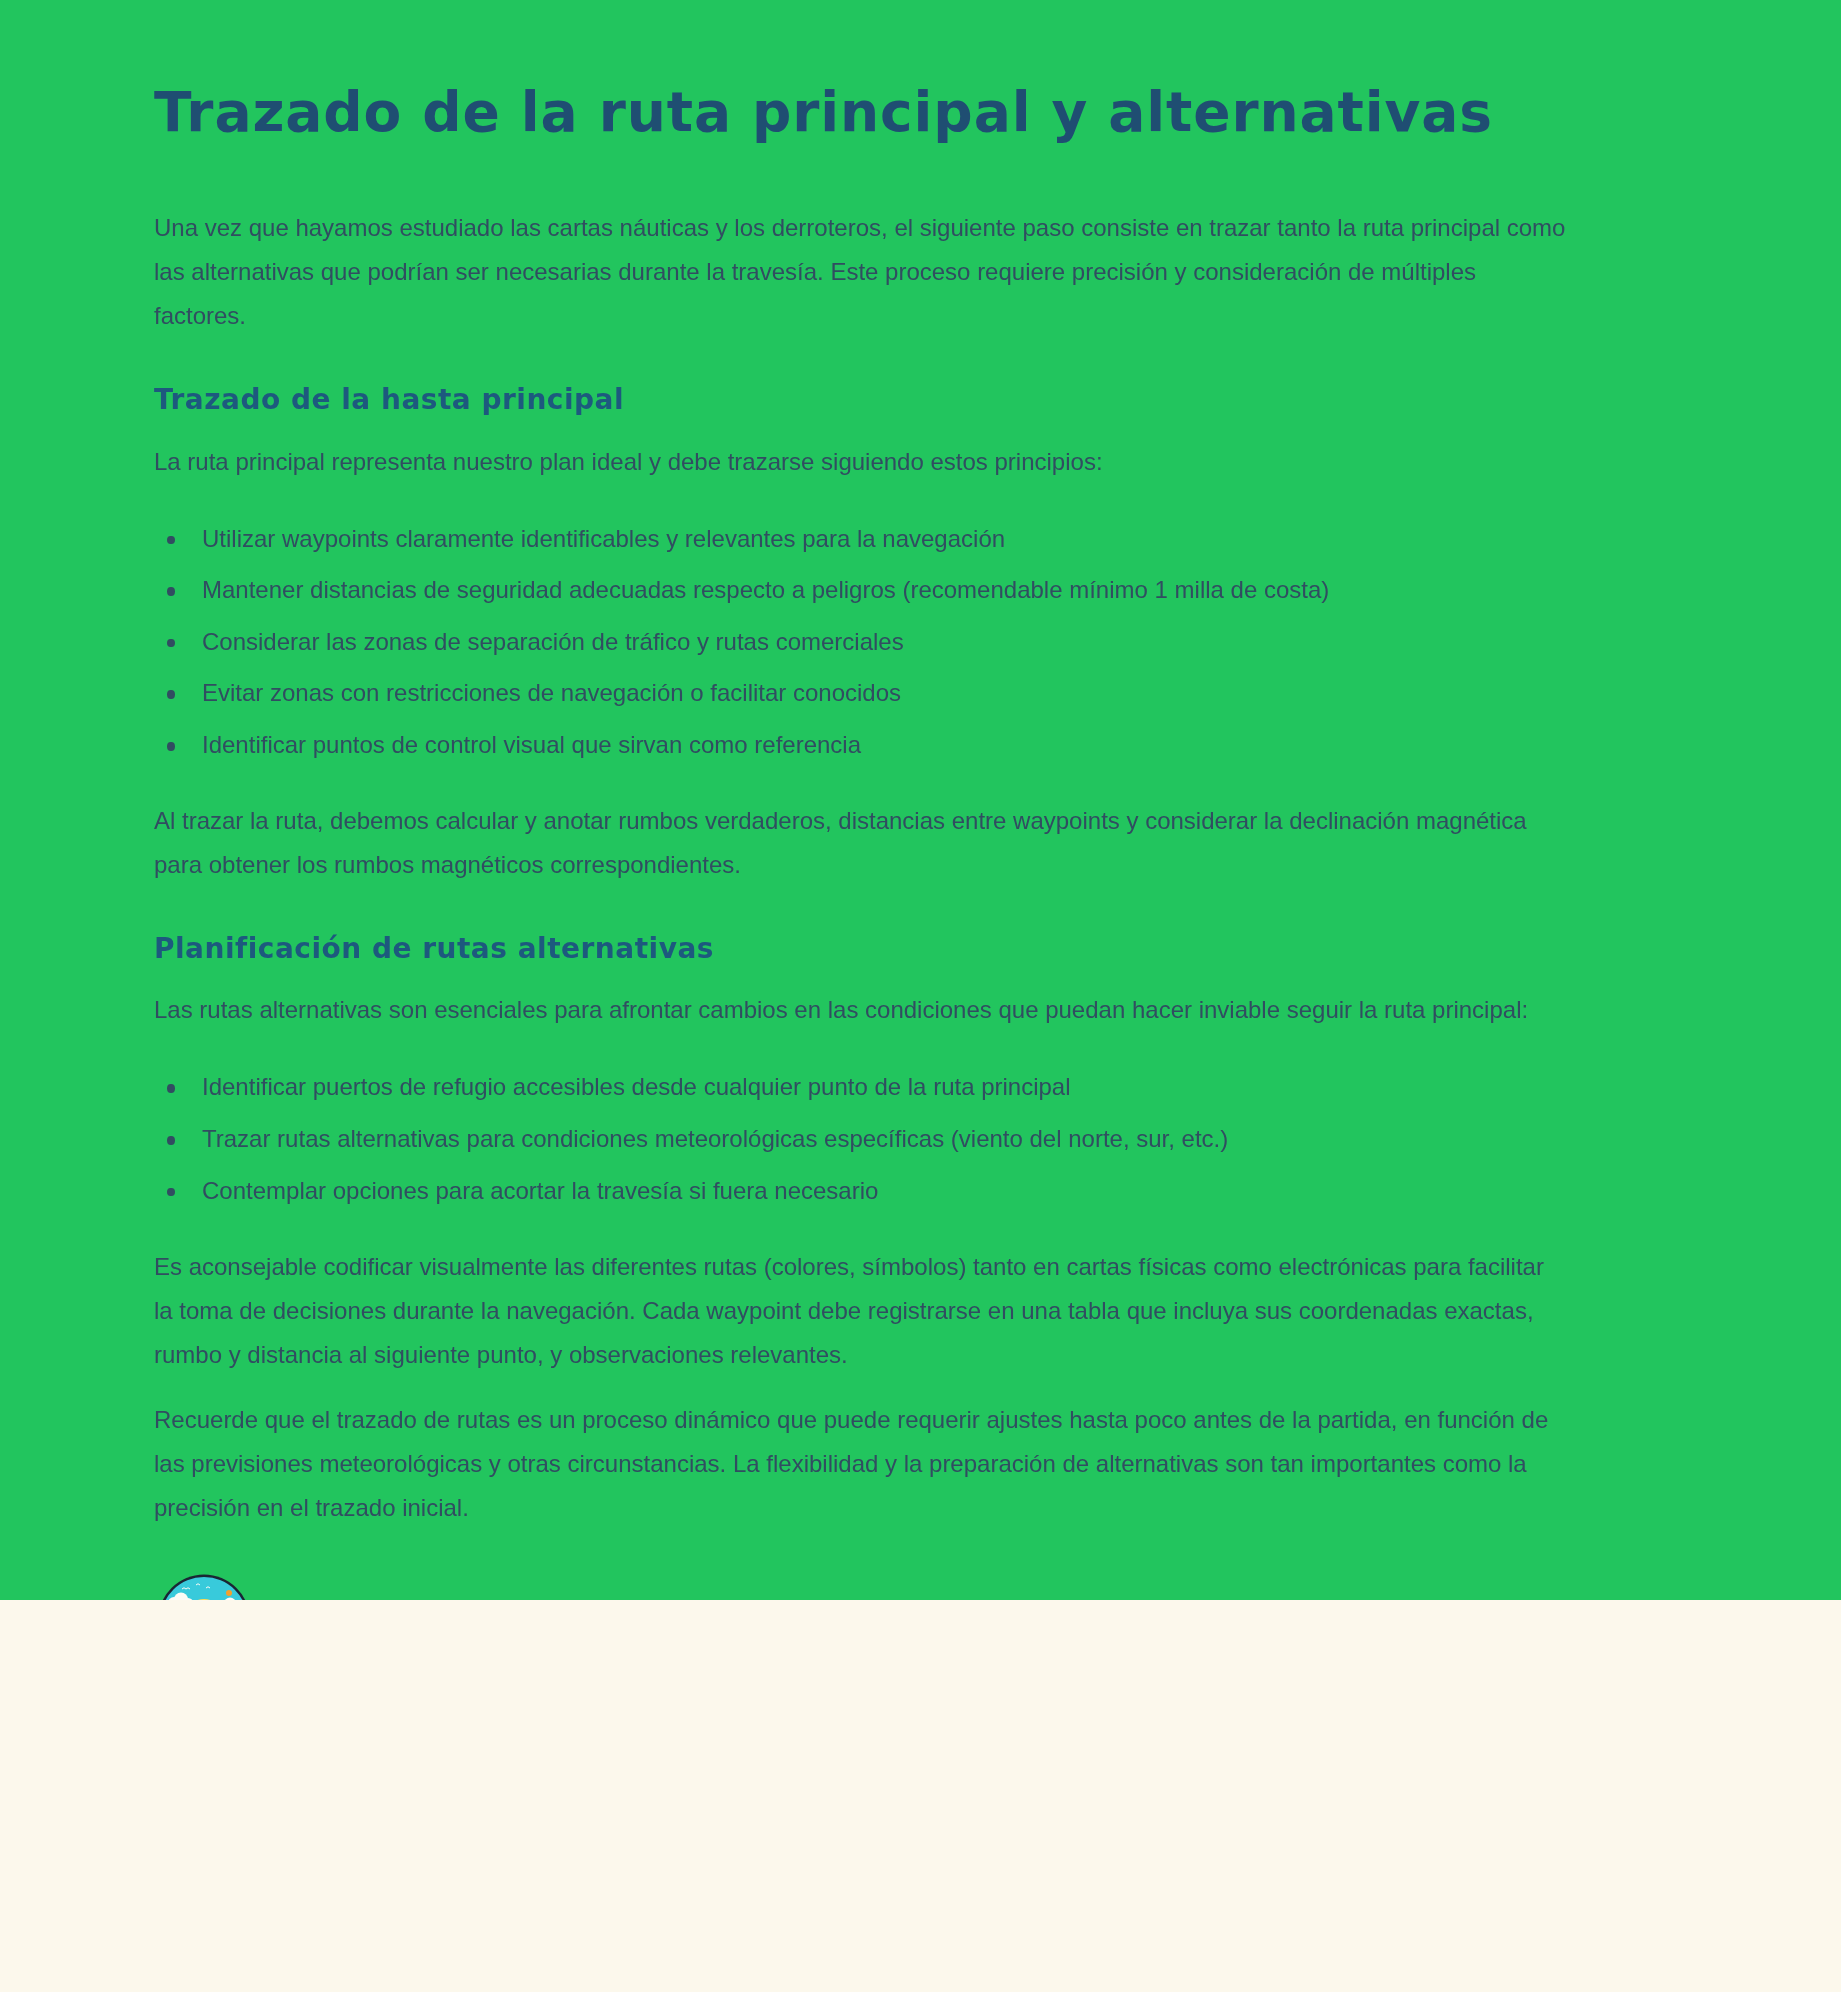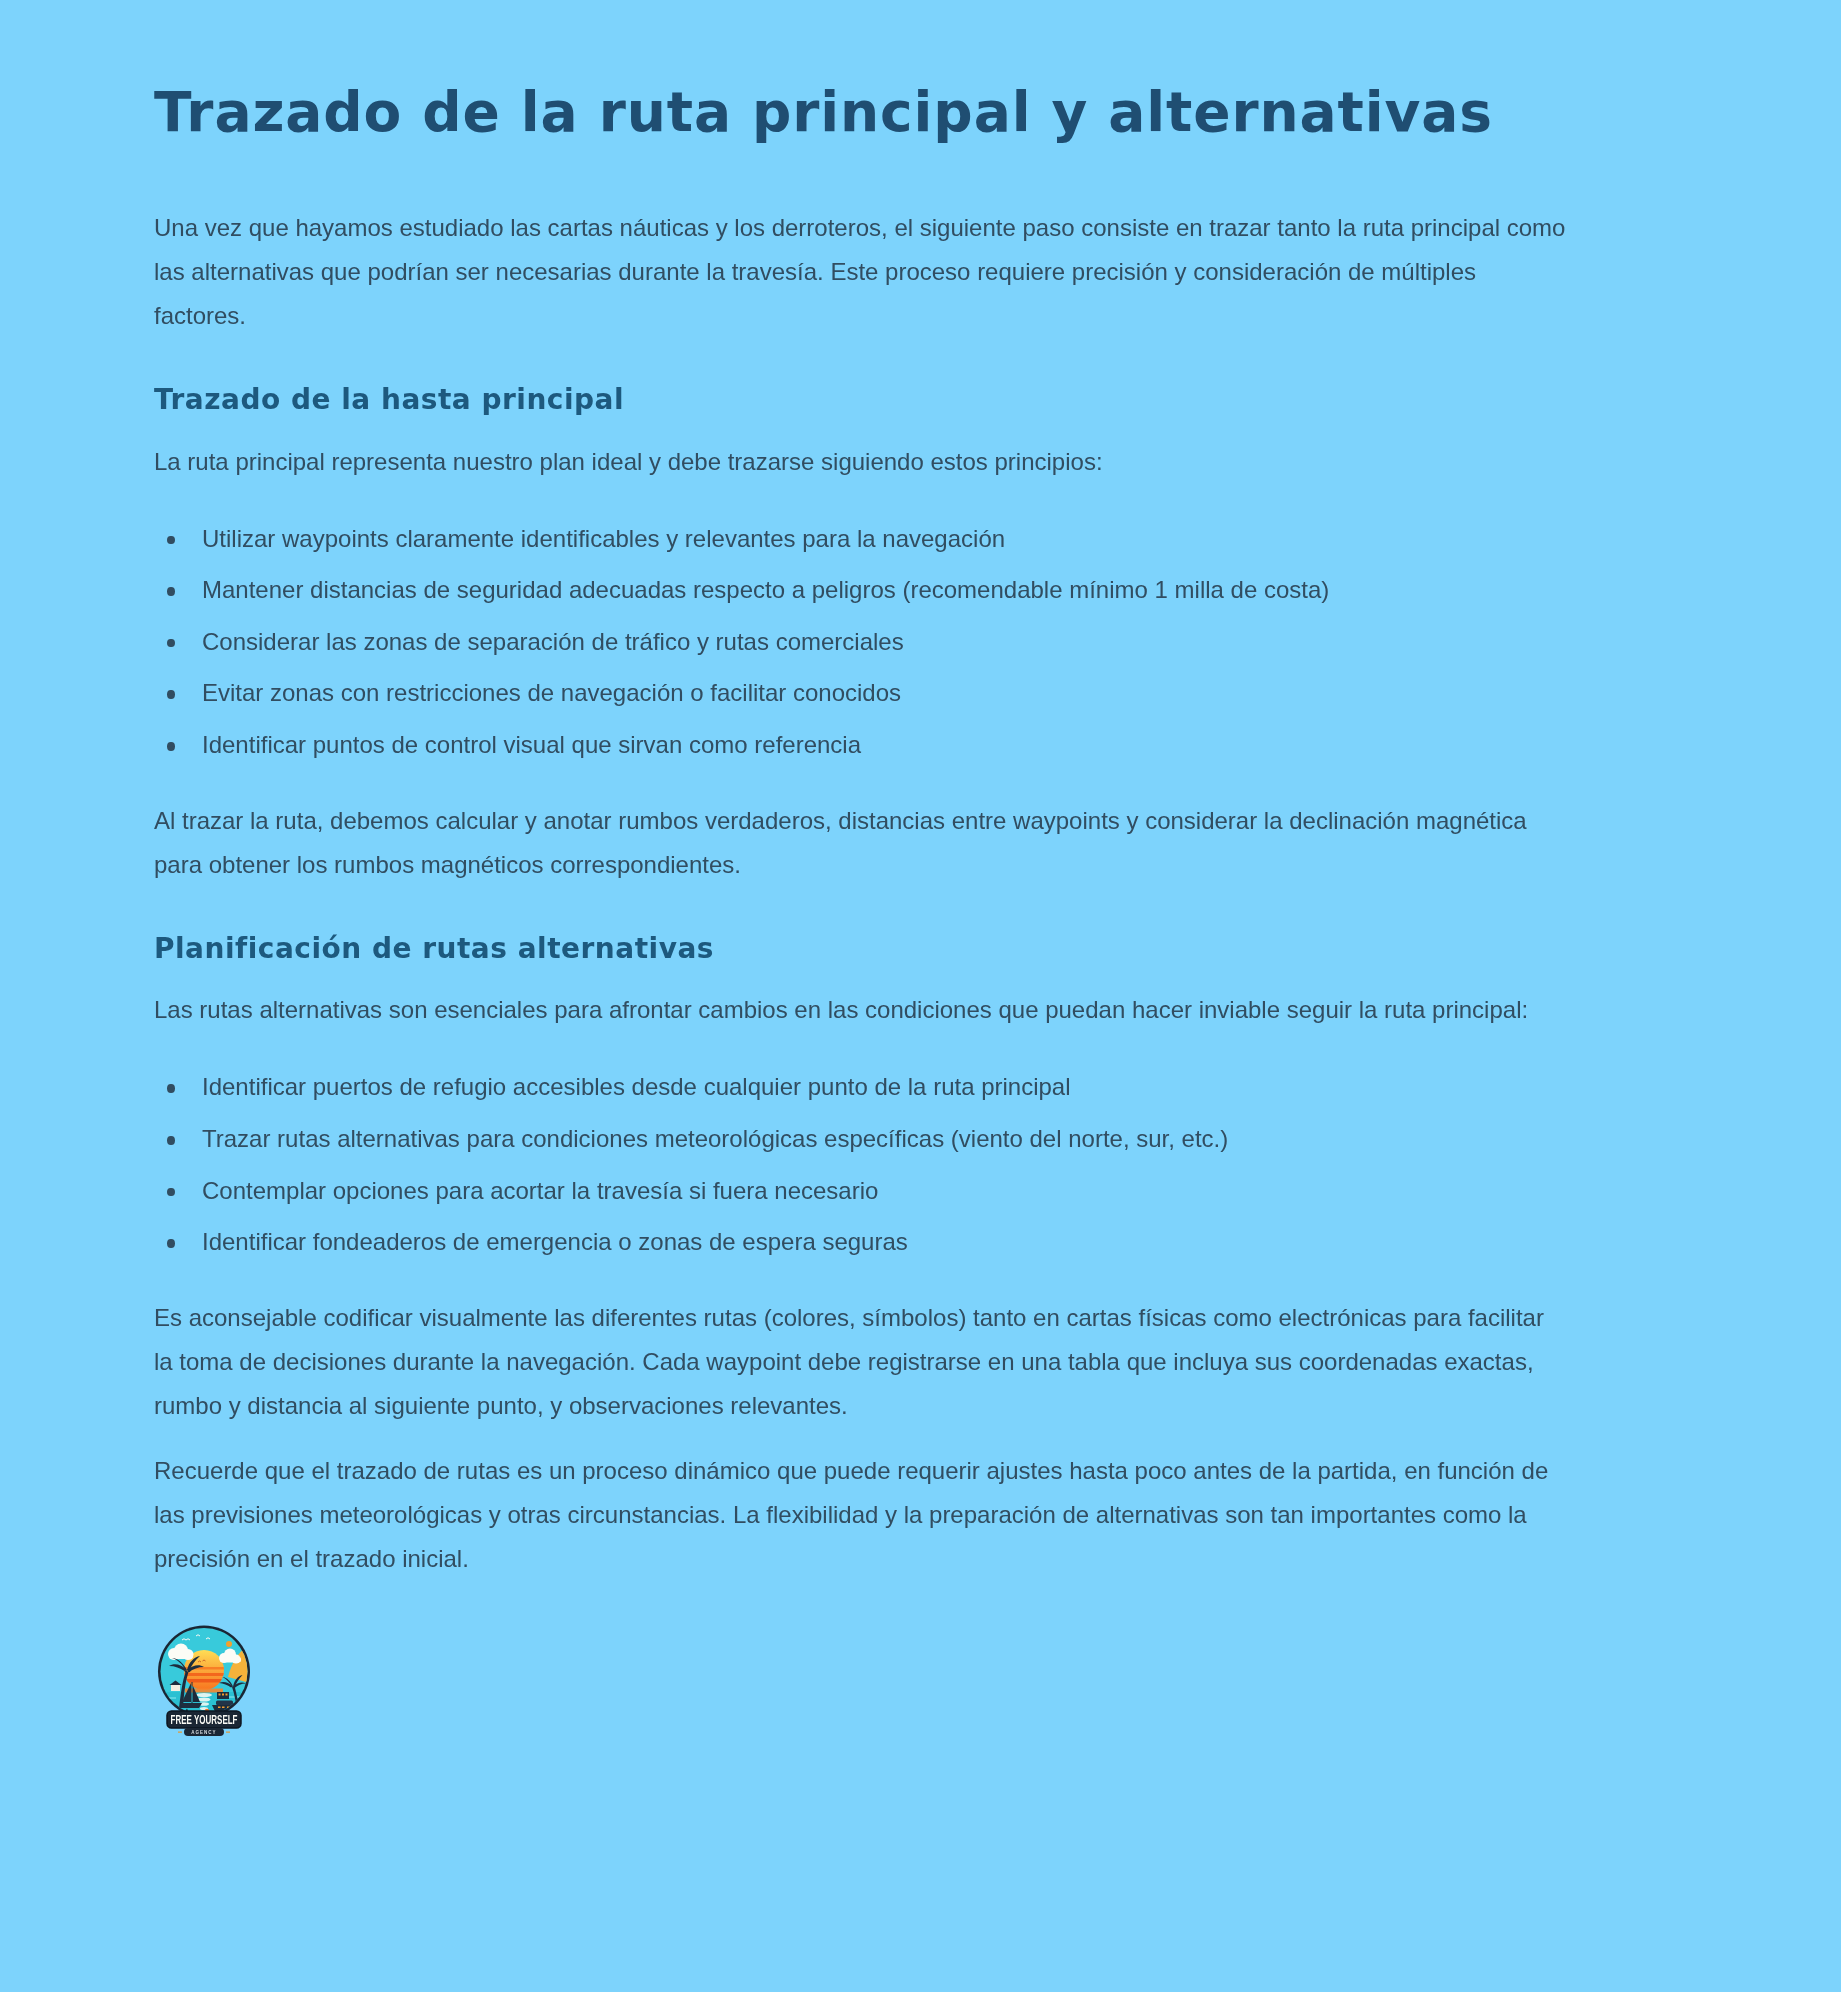--- a/index.html
+++ b/index.html
@@ -3,25 +3,25 @@
 <meta charset="utf-8">
 <style>
   html, body { margin: 0; padding: 0; }
   body {
     background: #FCF8EC;
     font-family: "Liberation Sans", sans-serif;
   }
   .page {
     position: relative;
     width: 1842px;
-    height: 1992px;
+    height: 1600px;
     box-sizing: border-box;
     padding: 0 154px;
     overflow: hidden;
-    background: #7dd3fc;
+    background: #22c55e;
     color: #314D61;
   }
   h1.doc-title {
     margin: 0 0 62px 0;
     padding-top: 81px;
     font-family: "DejaVu Sans", sans-serif;
     font-weight: 700;
     font-size: 55px;
     line-height: 1.15;
     letter-spacing: 0.9px;
@@ -124,24 +124,20 @@
       <span class="dot"></span>
       <span>Identificar puertos de refugio accesibles desde cualquier punto de la ruta principal</span>
     </li>
     <li>
       <span class="dot"></span>
       <span>Trazar rutas alternativas para condiciones meteorológicas específicas (viento del norte, sur, etc.)</span>
     </li>
     <li>
       <span class="dot"></span>
       <span>Contemplar opciones para acortar la travesía si fuera necesario</span>
-    </li>
-    <li>
-      <span class="dot"></span>
-      <span>Identificar fondeaderos de emergencia o zonas de espera seguras</span>
     </li>
   </ul>
 
   <p class="after-list">Es aconsejable codificar visualmente las diferentes rutas (colores, símbolos) tanto en cartas físicas como electrónicas para facilitar
 la toma de decisiones durante la navegación. Cada waypoint debe registrarse en una tabla que incluya sus coordenadas exactas,
 rumbo y distancia al siguiente punto, y observaciones relevantes.</p>
   <p>Recuerde que el trazado de rutas es un proceso dinámico que puede requerir ajustes hasta poco antes de la partida, en función de
 las previsiones meteorológicas y otras circunstancias. La flexibilidad y la preparación de alternativas son tan importantes como la
 precisión en el trazado inicial.</p>
 

